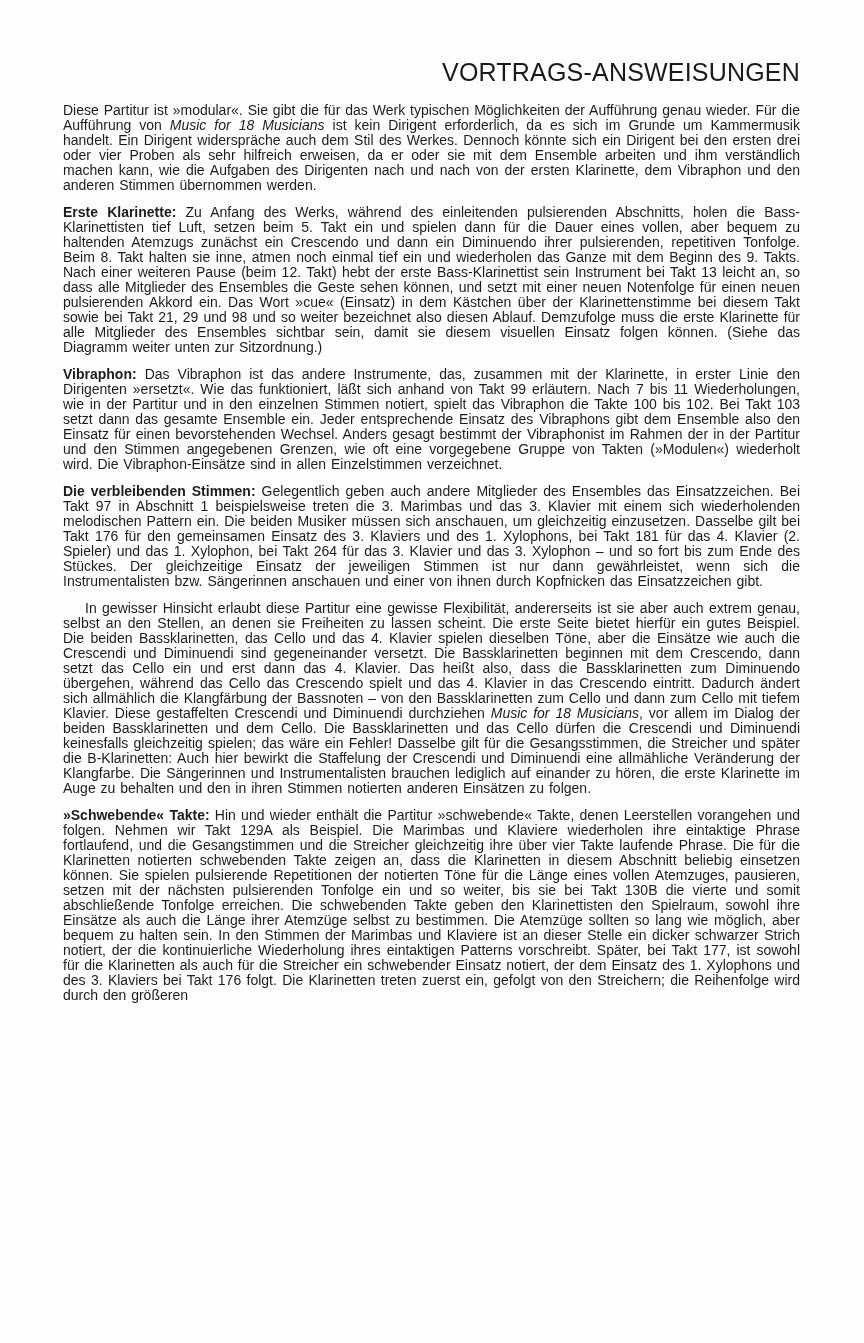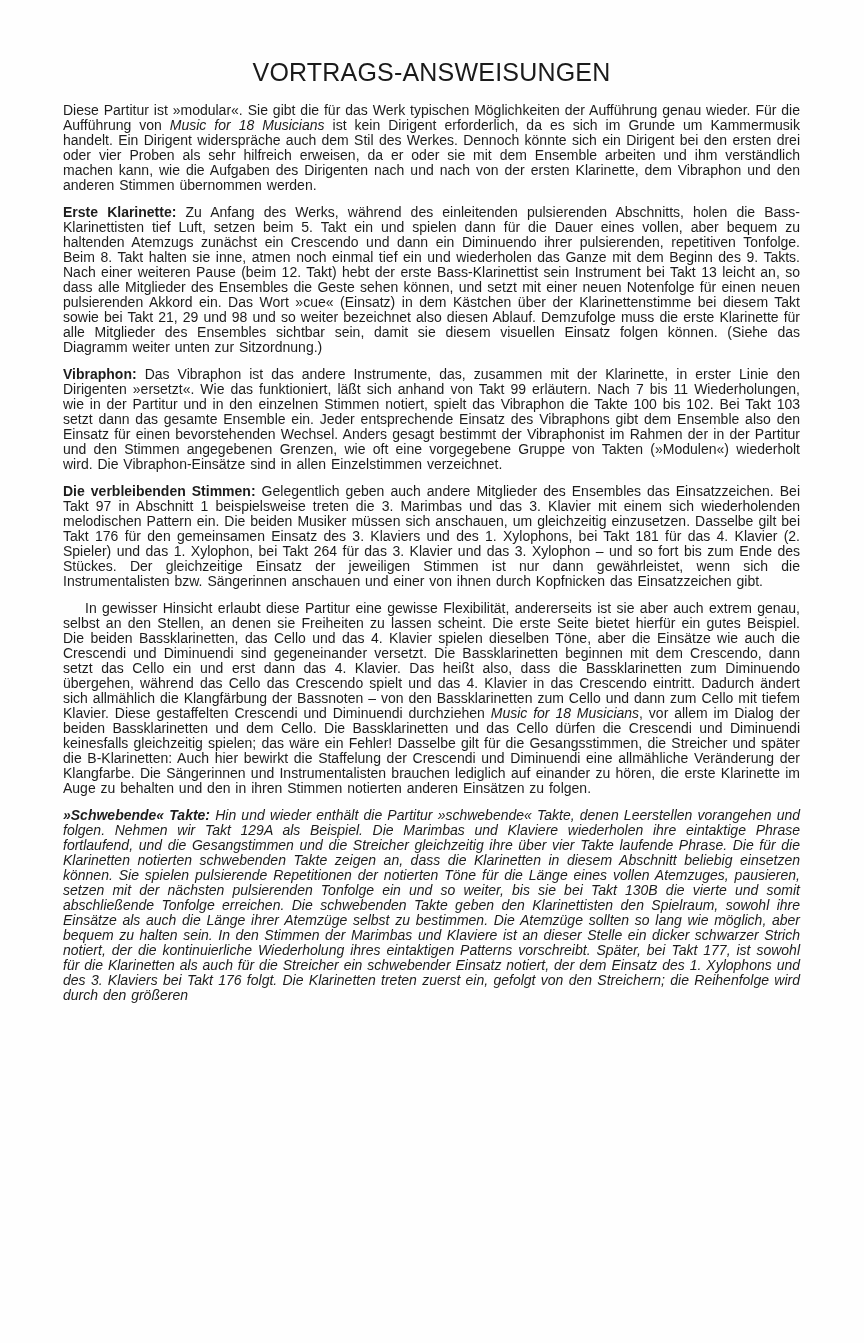--- a/index.html
+++ b/index.html
@@ -13,34 +13,34 @@
     height: 1343px;
     box-sizing: border-box;
     background: #fefefe;
     color: #1c1c1c;
     font-family: "Liberation Sans", sans-serif;
     padding: 58px 64px 0 63px;
     overflow: hidden;
   }
   .title {
     margin: 0 0 16px 0;
-    text-align: center;
+    text-align: right;
     font-size: 25px;
     font-weight: 400;
     letter-spacing: 0.2px;
     color: #1a1a1a;
   }
   .para {
     margin: 0 0 12px 0;
     font-size: 14px;
     line-height: 15px;
     text-align: justify;
     word-spacing: 1px;
   }
-  .para:last-child { margin-bottom: 0; font-style: italic; }
+  .para:last-child { margin-bottom: 0; }
   .b  { font-weight: bold; }
   .it { font-style: italic; }
   .indent { text-indent: 22px; }
 </style>
 </head>
 <body>
 
 <div class="page">
   <h1 class="title">VORTRAGS-ANSWEISUNGEN</h1>
 

